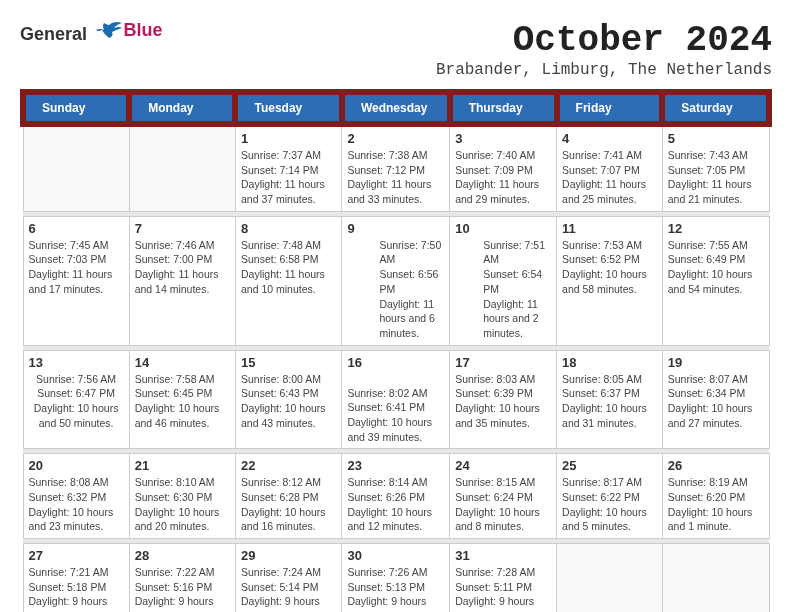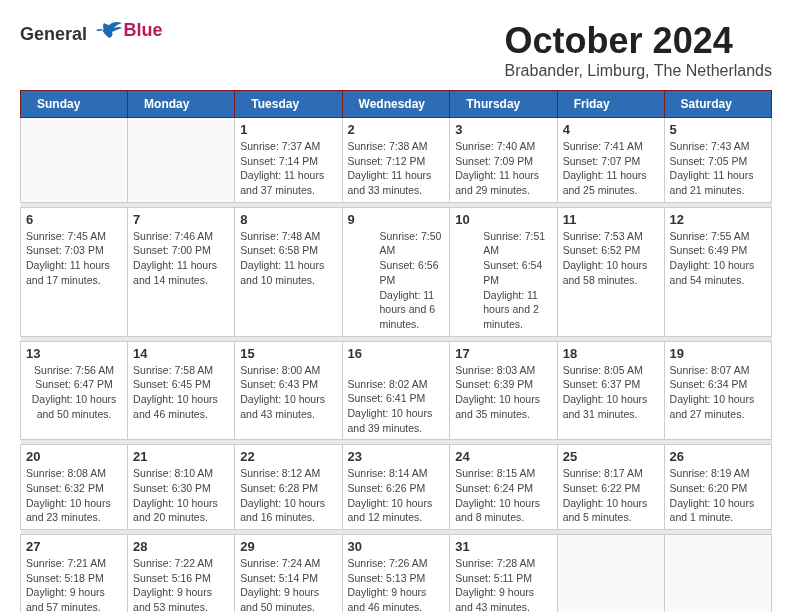--- a/index.html
+++ b/index.html
@@ -34,21 +34,22 @@
     .logo-bird {
       width: 30px;
       height: 20px;
       margin-left: 2px;
     }
     .logo-row {
       display: flex;
       align-items: center;
     }
     .title-block {
-      text-align: left;
+      text-align: right;
+      font-family: Liberation Mono, monospace;
     }
     .month-title {
       font-size: 36px;
       font-weight: bold;
       color: #222;
     }
     .location {
       font-size: 16px;
       color: #444;
     }
@@ -56,21 +57,21 @@
       width: 100%;
       border-collapse: collapse;
       font-size: 11px;
     }
     .calendar th {
       background-color: #2d6db5;
       color: #fff;
       text-align: left;
       padding: 6px 16px;
       font-size: 12px;
-      border: 1px solid #7f1d1d;
+      border: 6px solid #7f1d1d;
     }
     .calendar td {
       border: 1px solid #ccc;
       vertical-align: top;
       padding: 4px 5px;
       width: 108px;
       height: 80px;
       color: #333;
       background: #fff;
     }

